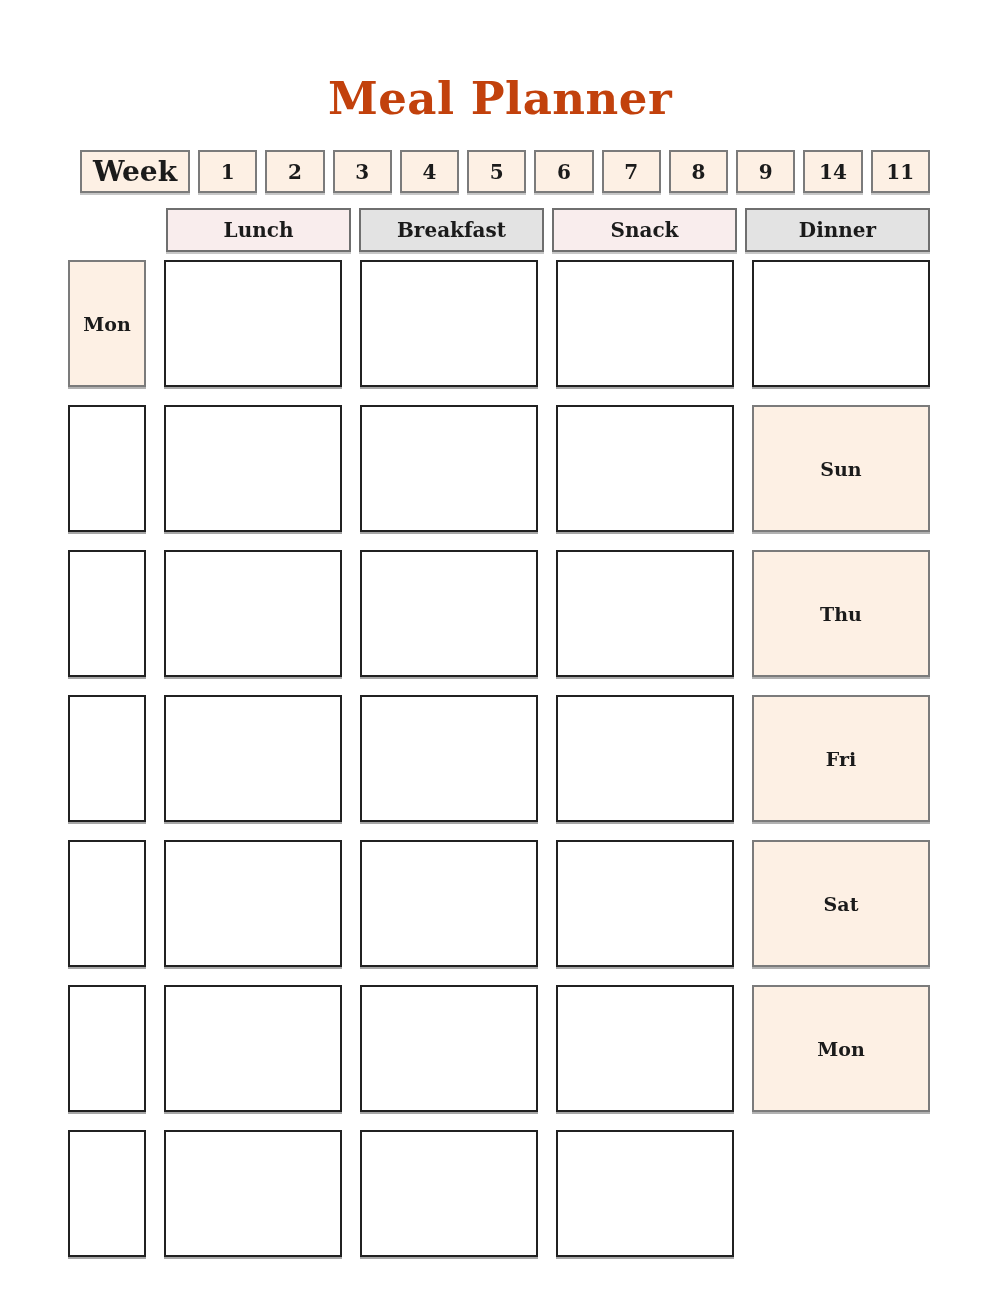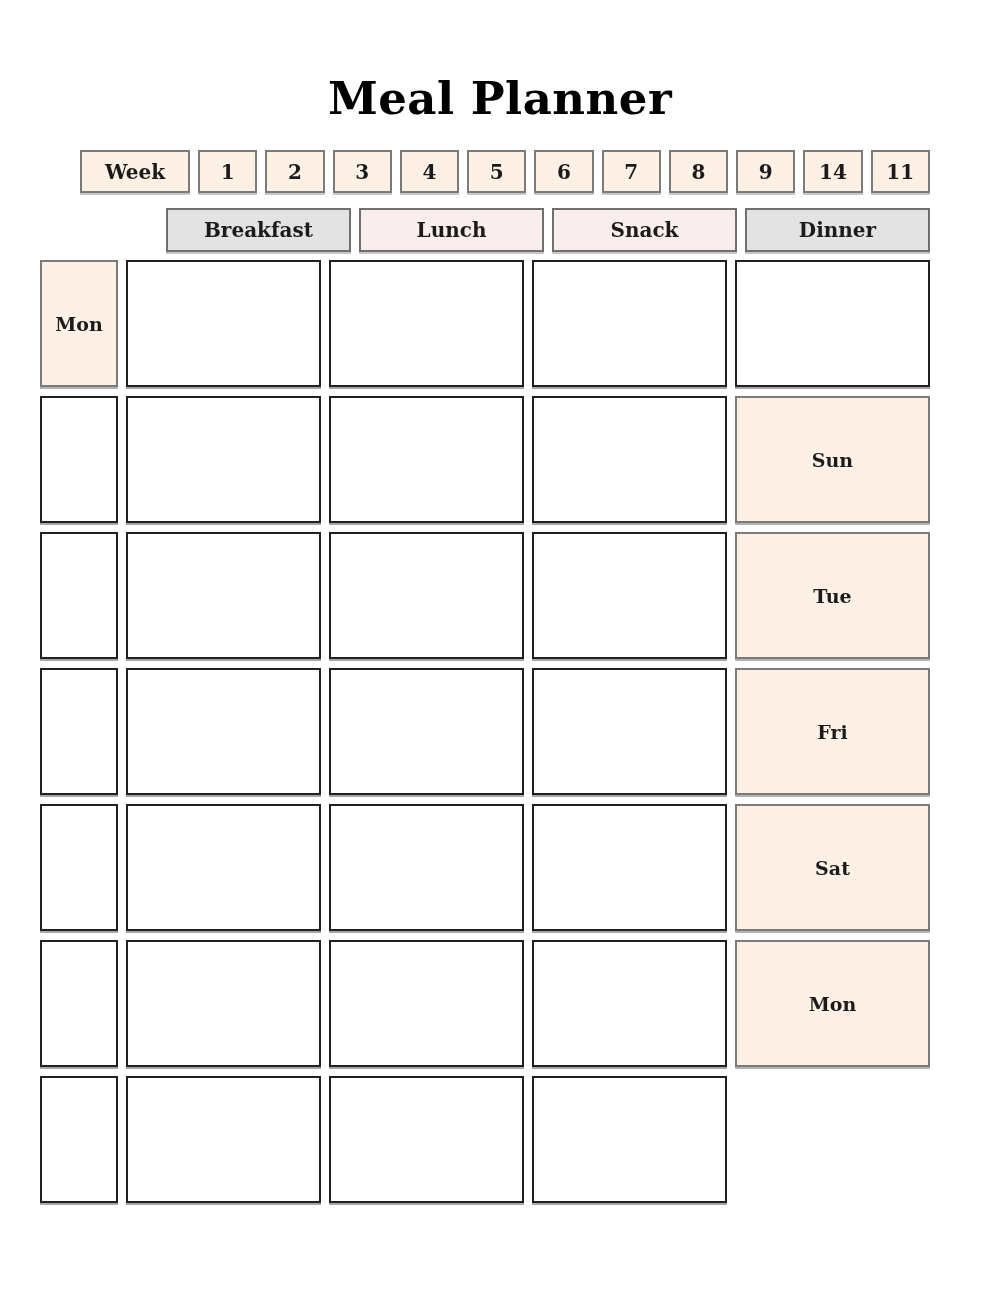--- a/index.html
+++ b/index.html
@@ -21,42 +21,42 @@
     height: 1294px;
   }
   .title {
     margin: 0;
     padding-top: 72px;
     text-align: center;
     font-size: 45px;
     font-weight: bold;
     letter-spacing: 0.5px;
     line-height: 1.2;
-    color: #000000;
+    color: #c2410c;
   }
   
   .box {
     box-sizing: border-box;
     display: flex;
     align-items: center;
     justify-content: center;
     background: #fdf0e4;
     border: 2px solid #7b7b7b;
     box-shadow: 0 2px 0 rgba(0,0,0,0.22);
   }
   
   .week-row {
     display: flex;
     gap: 8px;
     margin: 24px 70px 0 80px;
     height: 43px;
   }
   .week-label {
     flex: 0 0 110px;
-    font-size: 20px;
+    font-size: 28px;
   }
   .week-num {
     flex: 1 1 0;
     font-size: 20px;
     cursor: pointer;
   }
   
   .header-row {
     display: grid;
     grid-template-columns: 78px repeat(4, 1fr);
@@ -78,21 +78,22 @@
   }
   .header-gray { background: #e3e3e3; }
   .header-pink { background: #f9eded; }
   
   .grid {
     display: grid;
     grid-template-columns: 78px repeat(4, 1fr);
     column-gap: 8px;
     row-gap: 9px;
     grid-auto-rows: 127px;
-    margin: 8px 70px 0 40px;
+    margin: 8px 70px 0 68px;
+    gap: 18px;
   }
   .day-box {
     box-sizing: border-box;
     display: flex;
     align-items: center;
     justify-content: center;
     background: #fdf0e4;
     border: 2px solid #7b7b7b;
     box-shadow: 0 2px 0 rgba(0,0,0,0.3);
     font-size: 19px;
@@ -124,43 +125,43 @@
       <div class="box week-num">7</div>
       <div class="box week-num">8</div>
       <div class="box week-num">9</div>
       <div class="box week-num">14</div>
       <div class="box week-num">11</div>
     </div>
 
   <div class="header-row">
     <div class="header-spacer"></div>
 
-  <div class="header-box header-gray">Breakfast</div>
-      <div class="header-box header-pink">Lunch</div>
+  <div class="header-box header-pink">Lunch</div>
+      <div class="header-box header-gray">Breakfast</div>
       <div class="header-box header-pink">Snack</div>
       <div class="header-box header-gray">Dinner</div>
     </div>
 
   <div class="grid">
 
   <div class="day-box">Mon</div>
       <div class="meal-cell"></div>
       <div class="meal-cell"></div>
       <div class="meal-cell"></div>
       <div class="meal-cell"></div>
       <div class="meal-cell"></div>
       <div class="meal-cell"></div>
       <div class="meal-cell"></div>
       <div class="meal-cell"></div>
       <div class="day-box">Sun</div>
       <div class="meal-cell"></div>
       <div class="meal-cell"></div>
       <div class="meal-cell"></div>
       <div class="meal-cell"></div>
-      <div class="day-box">Tue</div>
+      <div class="day-box">Thu</div>
       <div class="meal-cell"></div>
       <div class="meal-cell"></div>
       <div class="meal-cell"></div>
       <div class="meal-cell"></div>
       <div class="day-box">Fri</div>
       <div class="meal-cell"></div>
       <div class="meal-cell"></div>
       <div class="meal-cell"></div>
       <div class="meal-cell"></div>
       <div class="day-box">Sat</div>

